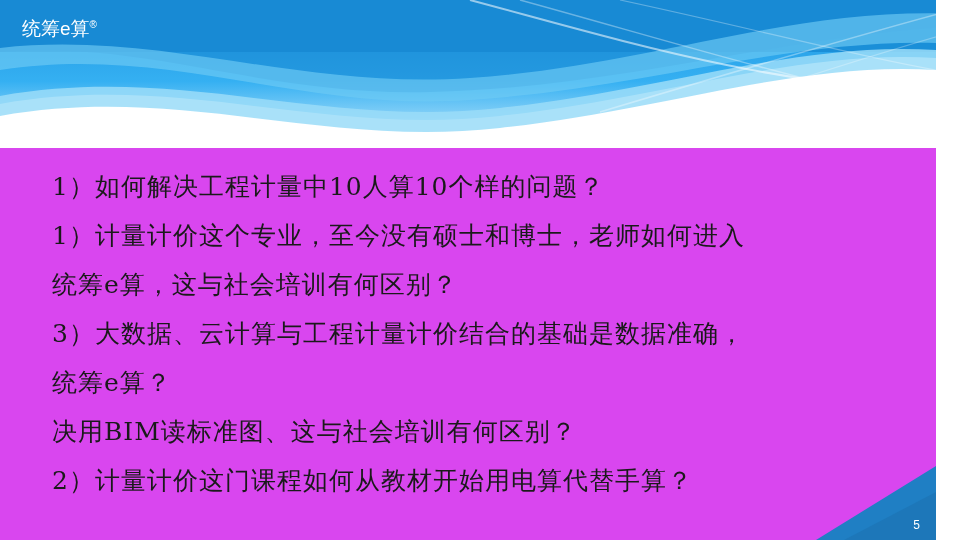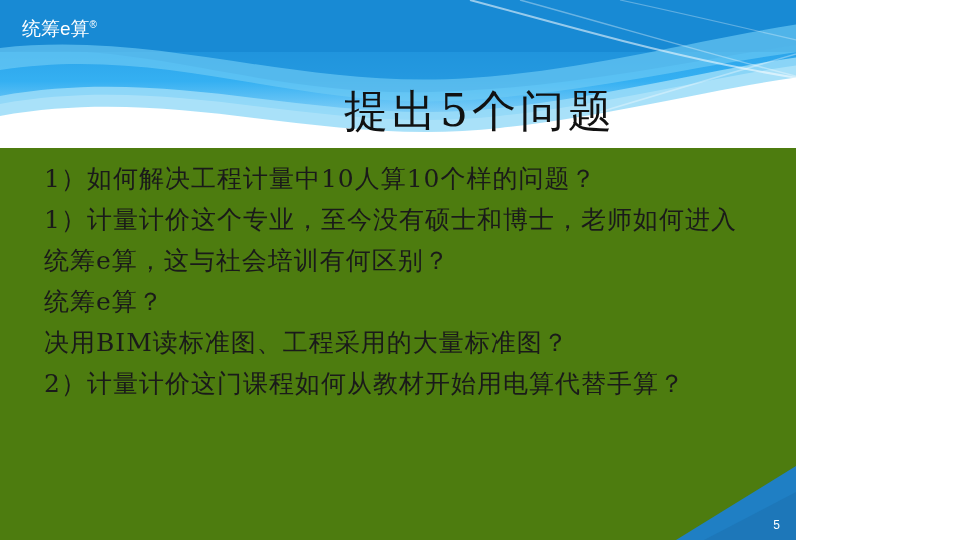--- a/index.html
+++ b/index.html
@@ -8,23 +8,23 @@
   }
   body {
     width: 960px;
     height: 540px;
     overflow: hidden;
     background: #ffffff;
     font-family: "Liberation Sans", sans-serif;
   }
   .slide {
     position: relative;
-    width: 796px;
+    width: 936px;
     height: 540px;
-    background: #4d7c0f;
+    background: #d946ef;
     overflow: hidden;
   }
 
   
   .banner {
     position: absolute;
     left: 0;
     top: 0;
     width: 960px;
     height: 148px;
@@ -71,21 +71,21 @@
     left: 44px;
     top: 158px;
     width: 890px;
     color: #1a1a1a;
     font-family: "DejaVu Serif", serif;
     font-size: 25px;
     line-height: 41px;
     letter-spacing: 1px;
   }
   .body-text p {
-    margin: 0;
+    margin: 8px;
   }
   .body-text p.indent2 {
     text-indent: 0;
   }
 
   
   .corner {
     position: absolute;
     right: 0;
     bottom: 0;
@@ -143,28 +143,28 @@
         <path d="M960,8 C840,40 720,76 600,112" stroke="#ffffff" stroke-opacity="0.35" stroke-width="1.5" fill="none"></path>
         <path d="M960,30 C860,58 760,92 660,124" stroke="#ffffff" stroke-opacity="0.28" stroke-width="1.2" fill="none"></path>
 
         <path d="M0,130 C180,100 330,150 520,132 C700,116 820,74 960,86 L960,148 L0,148 Z" fill="#ffffff"></path>
       </g>
     </svg>
   </div>
 
   <div class="logo"><span>统筹e算</span><span class="sup">®</span></div>
 
-  <div class="title">提出5个问题</div>
 
   <div class="body-text">
     <p>1）如何解决工程计量中10人算10个样的问题？</p>
     <p>1）计量计价这个专业，至今没有硕士和博士，老师如何进入</p>
     <p class="indent2">统筹e算，这与社会培训有何区别？</p>
+    <p>3）大数据、云计算与工程计量计价结合的基础是数据准确，</p>
     <p class="indent2">统筹e算？</p>
-    <p class="indent2">决用BIM读标准图、工程采用的大量标准图？</p>
+    <p class="indent2">决用BIM读标准图、这与社会培训有何区别？</p>
     <p>2）计量计价这门课程如何从教材开始用电算代替手算？</p>
   </div>
 
   <div class="corner">
     <svg width="120" height="74" viewBox="0 0 120 74" xmlns="http://www.w3.org/2000/svg">
       <path d="M120,0 L120,74 L0,74 Z" fill="#1f7fc4"></path>
       <path d="M120,26 L120,74 L28,74 Z" fill="#1a6fae" opacity="0.45"></path>
     </svg>
   </div>
   <div class="page-num">5</div>

